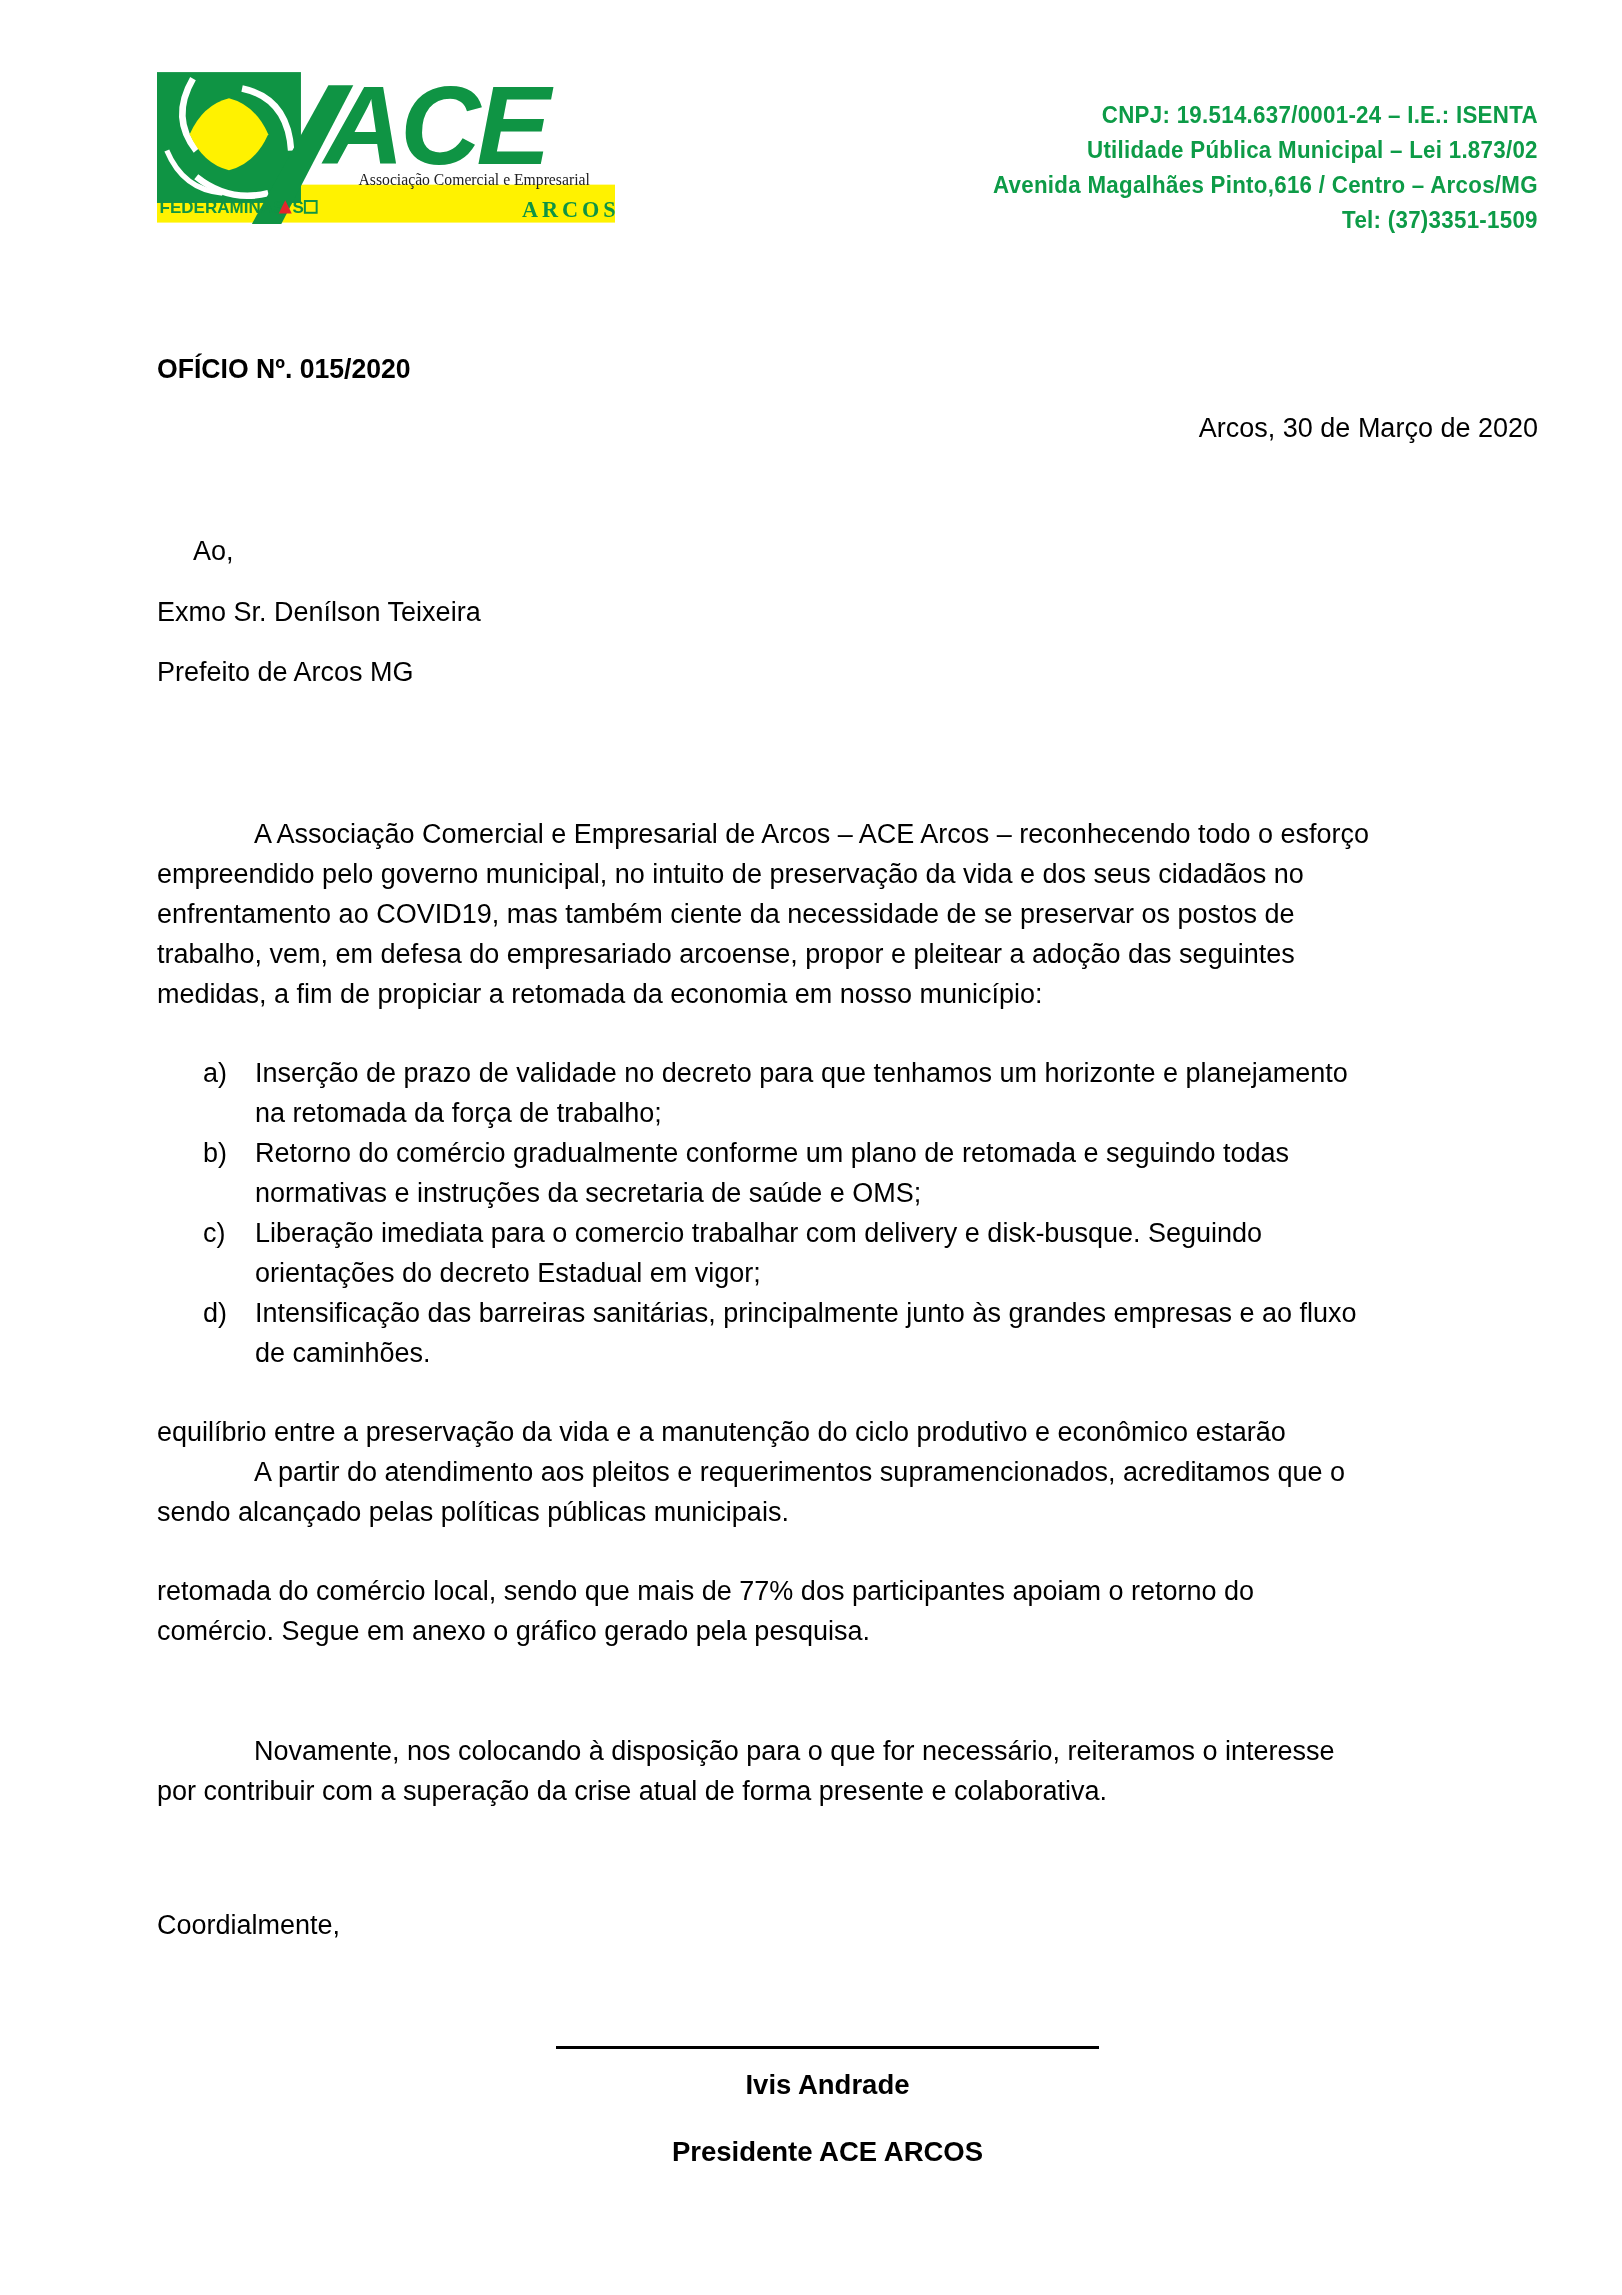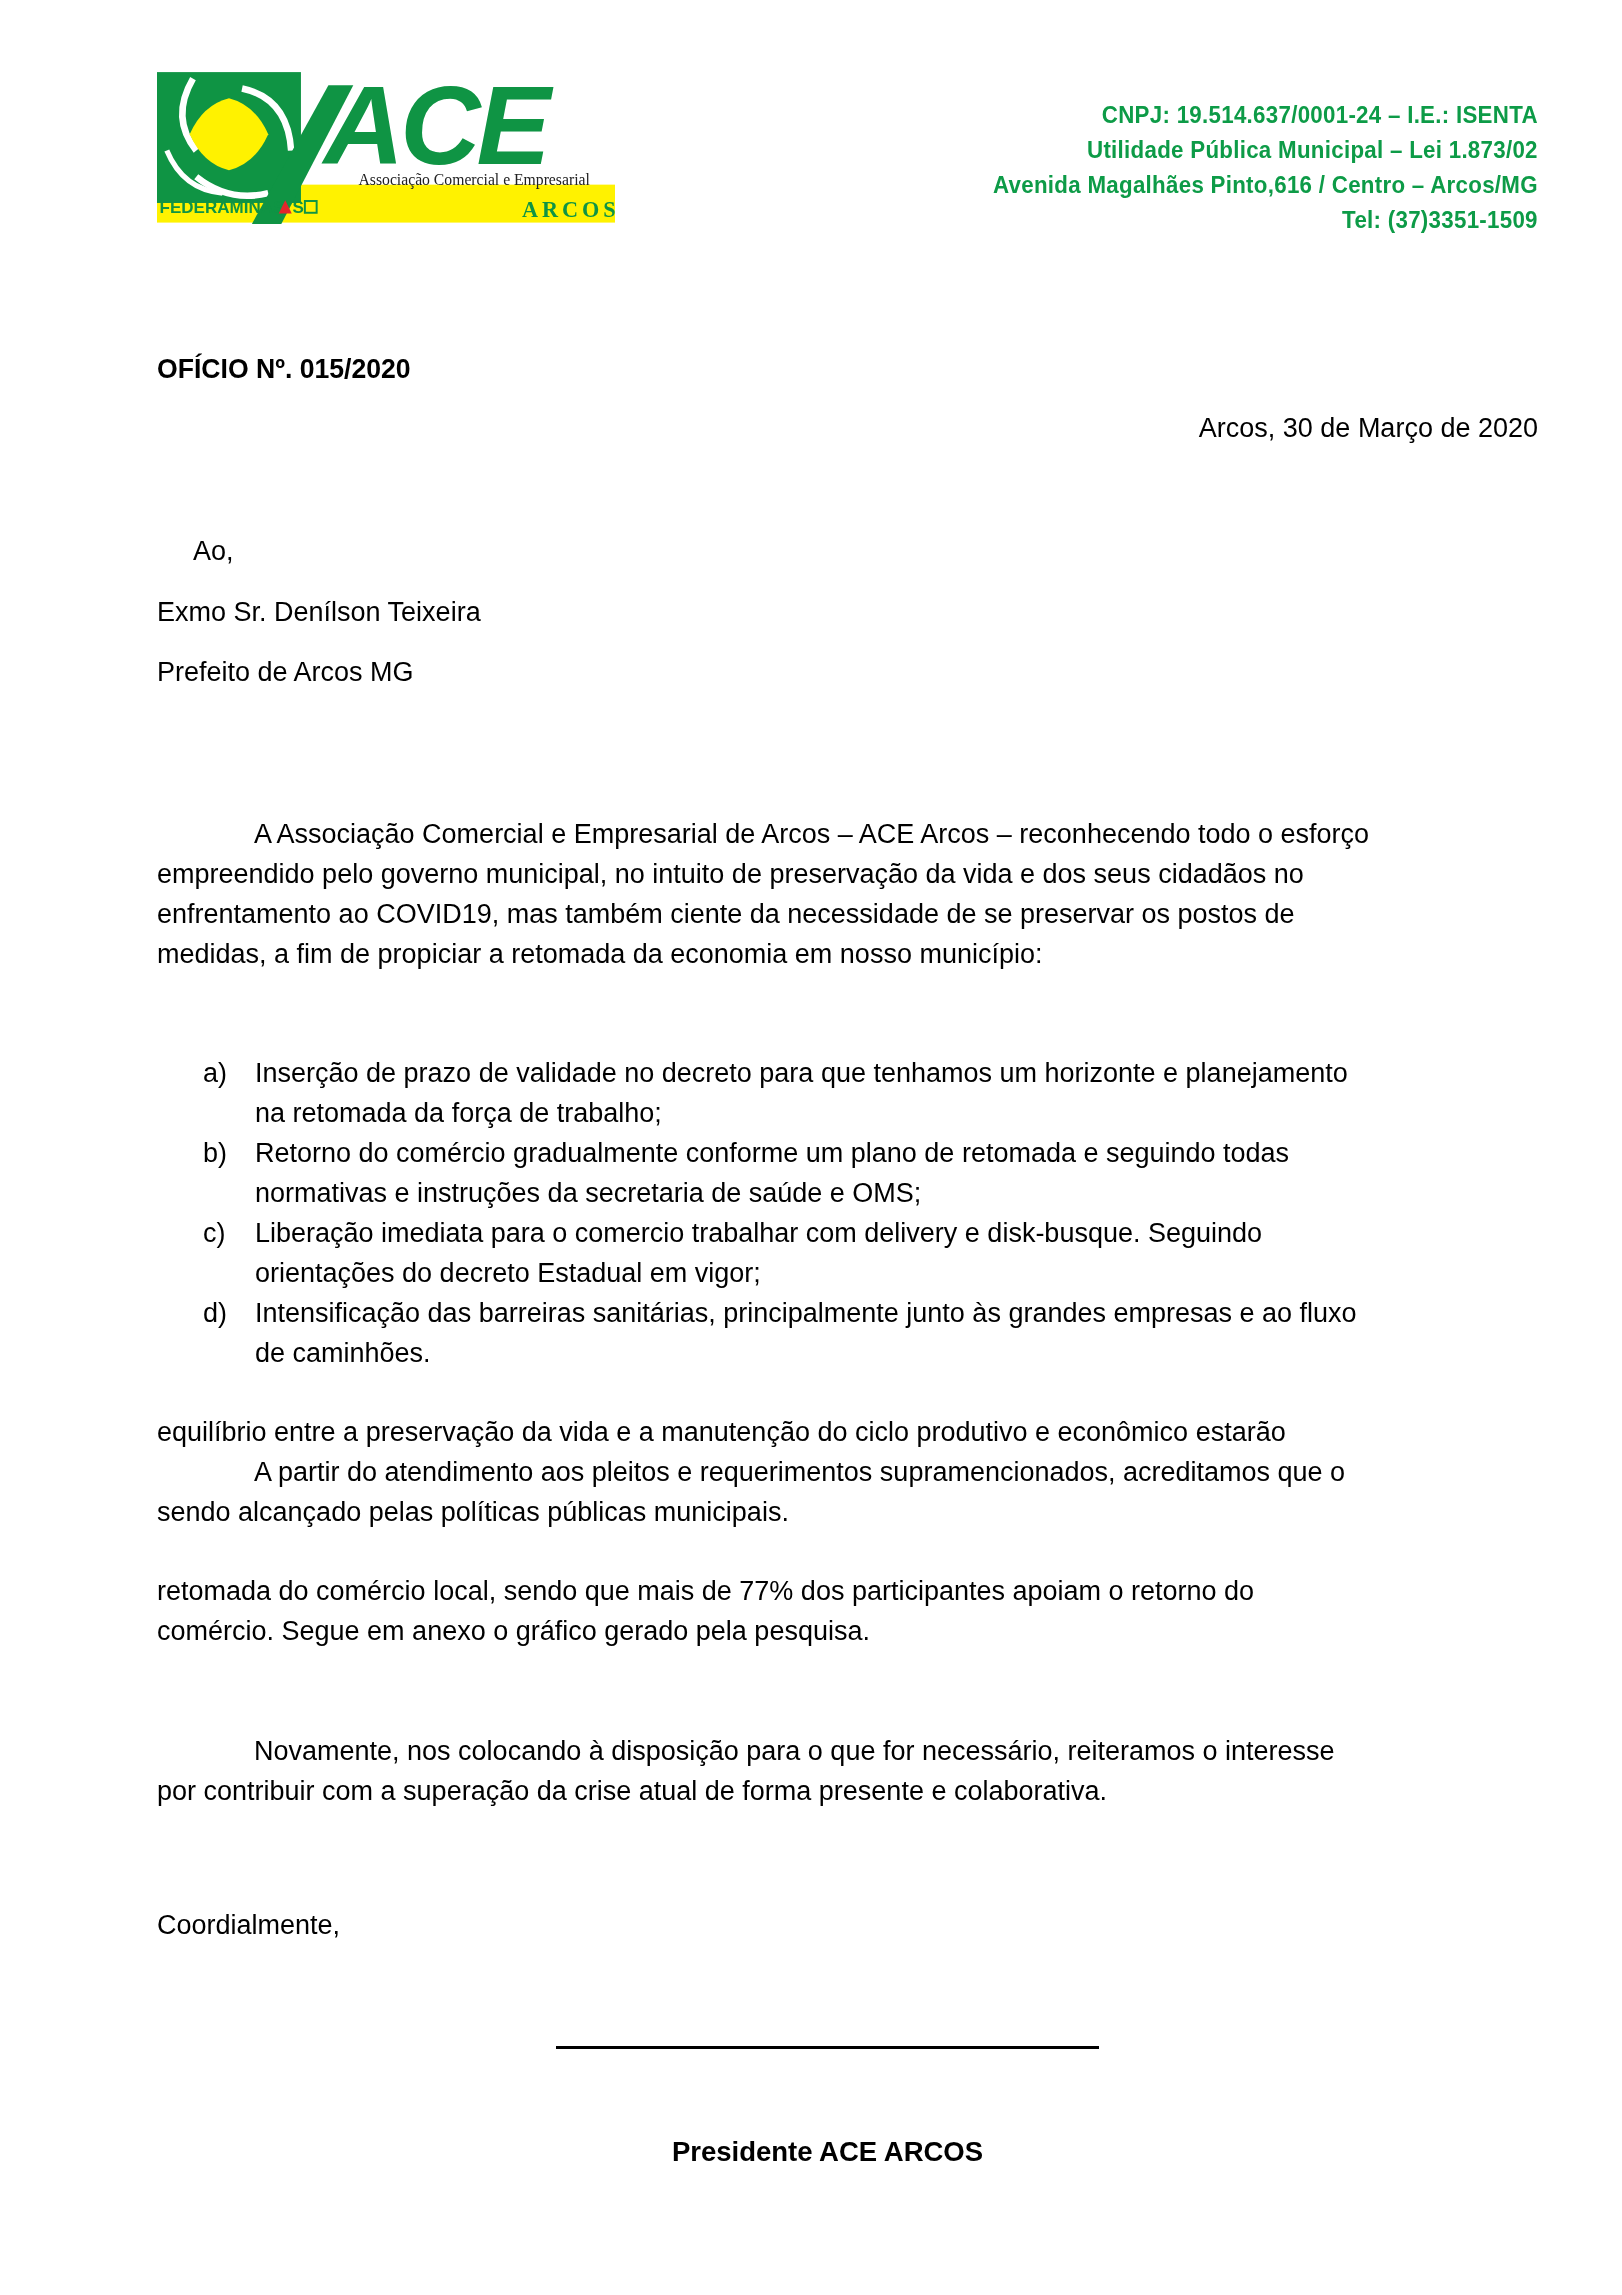--- a/index.html
+++ b/index.html
@@ -79,20 +79,21 @@
   <div class="date">Arcos, 30 de Março de 2020</div>
 
   <div class="addr" style="top:536px;margin-left:36px;">Ao,</div>
   <div class="addr" style="top:597px;">Exmo Sr. Denílson Teixeira</div>
   <div class="addr" style="top:657px;">Prefeito de Arcos MG</div>
 
   <div class="para" style="top:814px;">
     <span class="para-line"><span class="indent"></span><span>A Associação Comercial e Empresarial de Arcos – ACE Arcos – reconhecendo todo o esforço</span></span>
     <span class="para-line">empreendido pelo governo municipal, no intuito de preservação da vida e dos seus cidadãos no</span>
     <span class="para-line">enfrentamento ao COVID19, mas também ciente da necessidade de se preservar os postos de</span>
+    <span class="para-line">trabalho, vem, em defesa do empresariado arcoense, propor e pleitear a adoção das seguintes</span>
     <span class="para-line">medidas, a fim de propiciar a retomada da economia em nosso município:</span>
   </div>
 
   <ul class="list" style="top:1053px;">
     <li>
       <span class="marker">a)</span>
       <span class="li-line">Inserção de prazo de validade no decreto para que tenhamos um horizonte e planejamento</span>
       <span class="li-line">na retomada da força de trabalho;</span>
     </li>
     <li>
@@ -124,16 +125,17 @@
   </div>
 
   <div class="para" style="top:1731px;">
     <span class="para-line"><span class="indent"></span><span>Novamente, nos colocando à disposição para o que for necessário, reiteramos o interesse</span></span>
     <span class="para-line">por contribuir com a superação da crise atual de forma presente e colaborativa.</span>
   </div>
 
   <div class="closing">Coordialmente,</div>
 
   <div class="sig-line"></div>
+  <div class="sig-name">Ivis Andrade</div>
   <div class="sig-title">Presidente ACE ARCOS</div>
 
 </div>
 
 
 </body></html>

